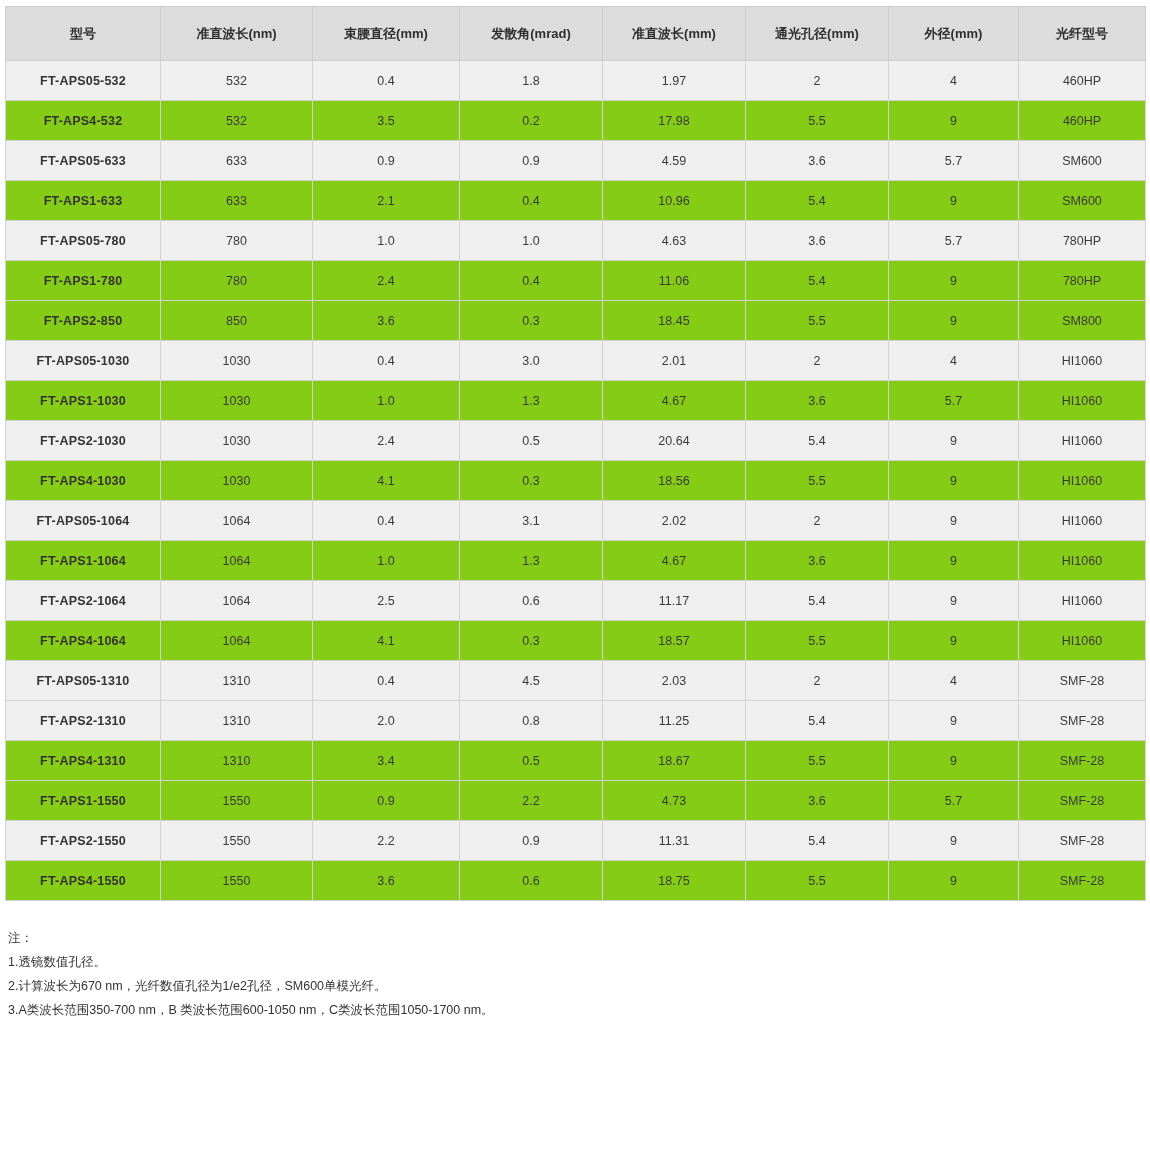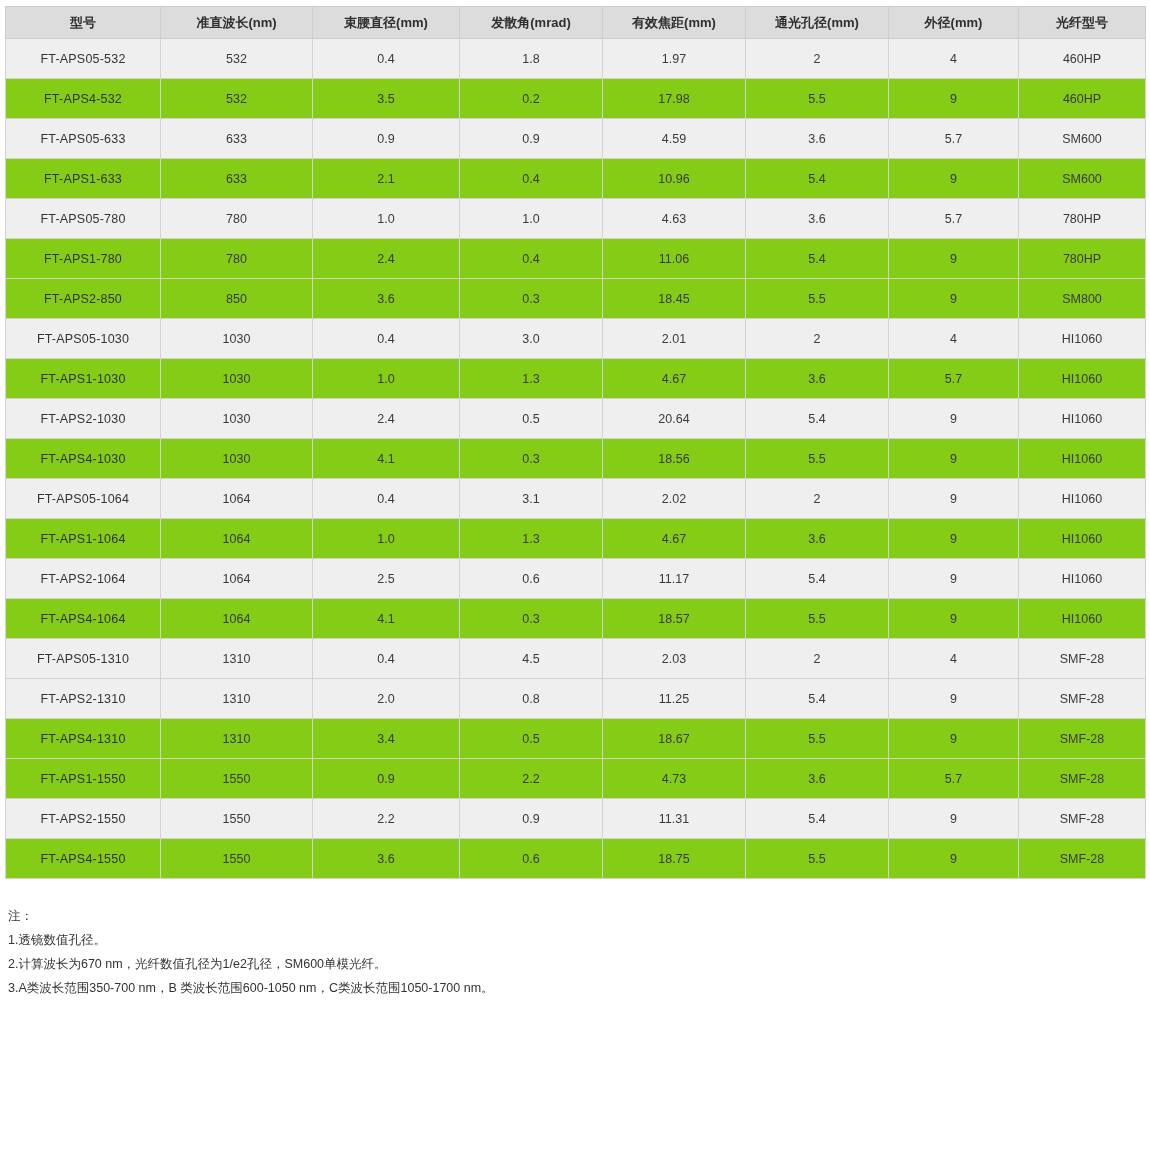--- a/index.html
+++ b/index.html
@@ -33,32 +33,32 @@
     color: #3a3a3a;
     height: 40px;
     padding: 0 4px;
     box-sizing: border-box;
   }
   table.spec thead th {
     background: #dcdcdc;
     font-weight: bold;
     font-size: 13px;
     color: #2e2e2e;
-    height: 32px;
+    height: 54px;
     border-color: #cdcdcd;
     text-align: center;
   }
   table.spec tbody tr {
     background: #efefef;
   }
   table.spec tbody tr.alt {
     background: #84cc16;
   }
   table.spec tbody td:first-child {
-    font-weight: normal;
+    font-weight: bold;
     color: #333333;
     letter-spacing: 0.2px;
   }
   .notes {
     margin: 26px 0 0 8px;
     font-size: 12.5px;
     line-height: 22px;
     color: #333333;
   }
   .notes div {
@@ -88,21 +88,21 @@
         <col class="col-5">
         <col class="col-6">
         <col class="col-7">
     </colgroup>
     <thead>
       <tr>
         <th>型号</th>
         <th>准直波长(nm)</th>
         <th>束腰直径(mm)</th>
         <th>发散角(mrad)</th>
-        <th>有效焦距(mm)</th>
+        <th>准直波长(mm)</th>
         <th>通光孔径(mm)</th>
         <th>外径(mm)</th>
         <th>光纤型号</th>
       </tr>
     </thead>
     <tbody id="table-body">
         <tr>
           <td>FT-APS05-532</td>
           <td>532</td>
           <td>0.4</td>

